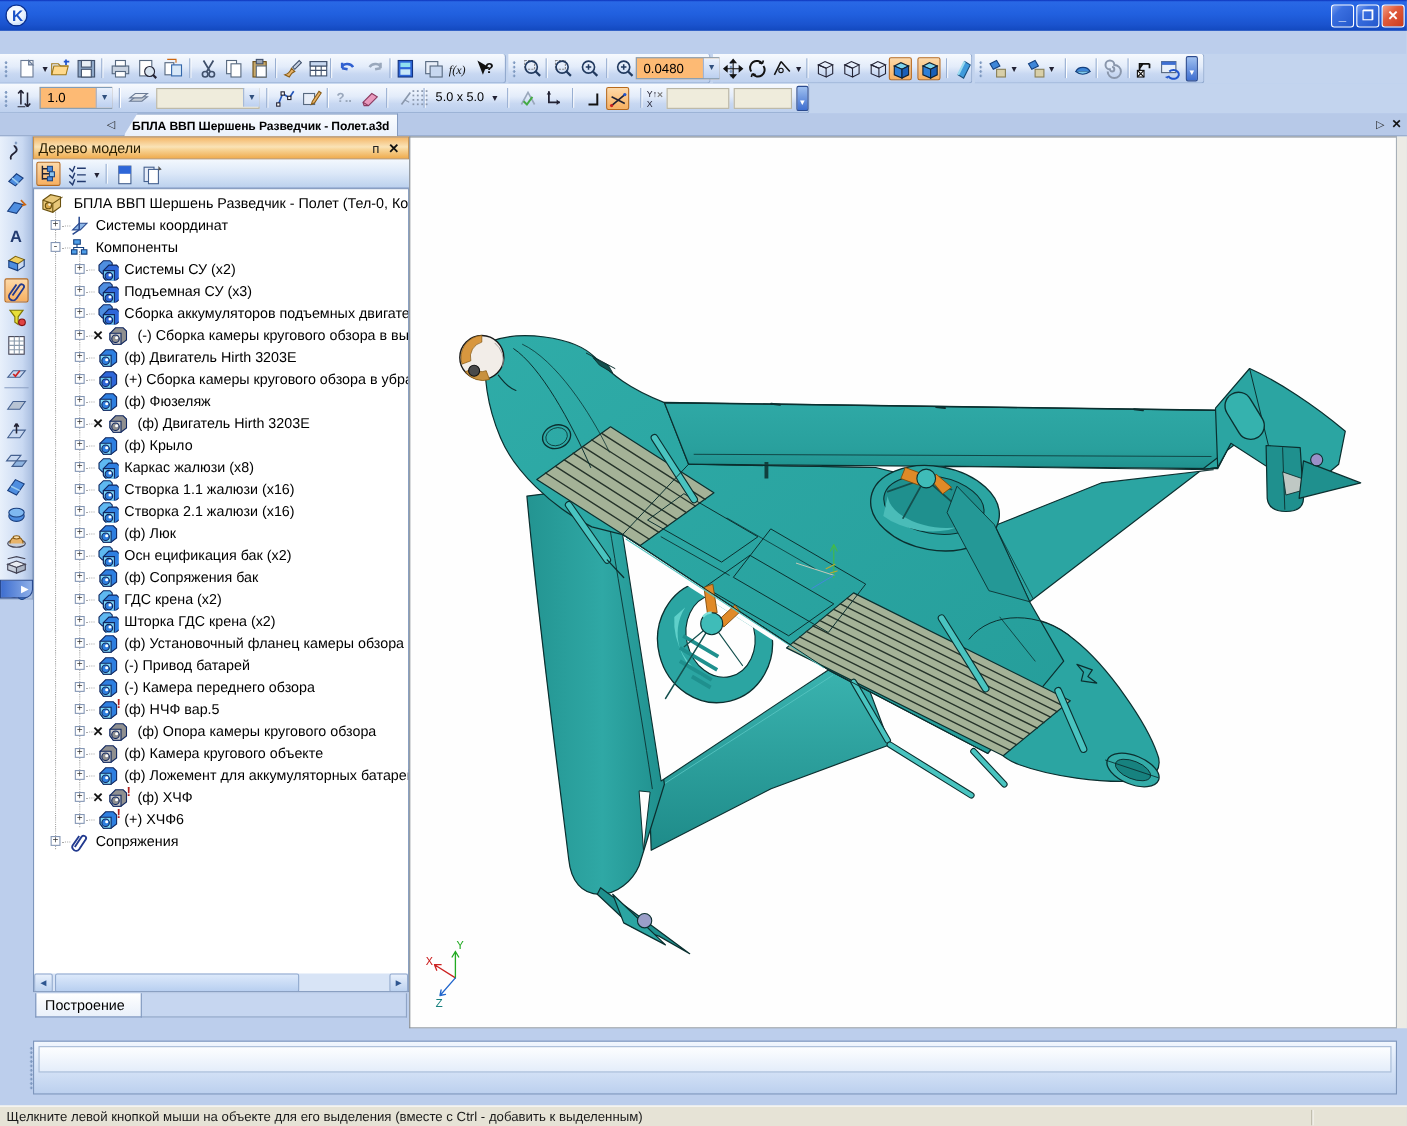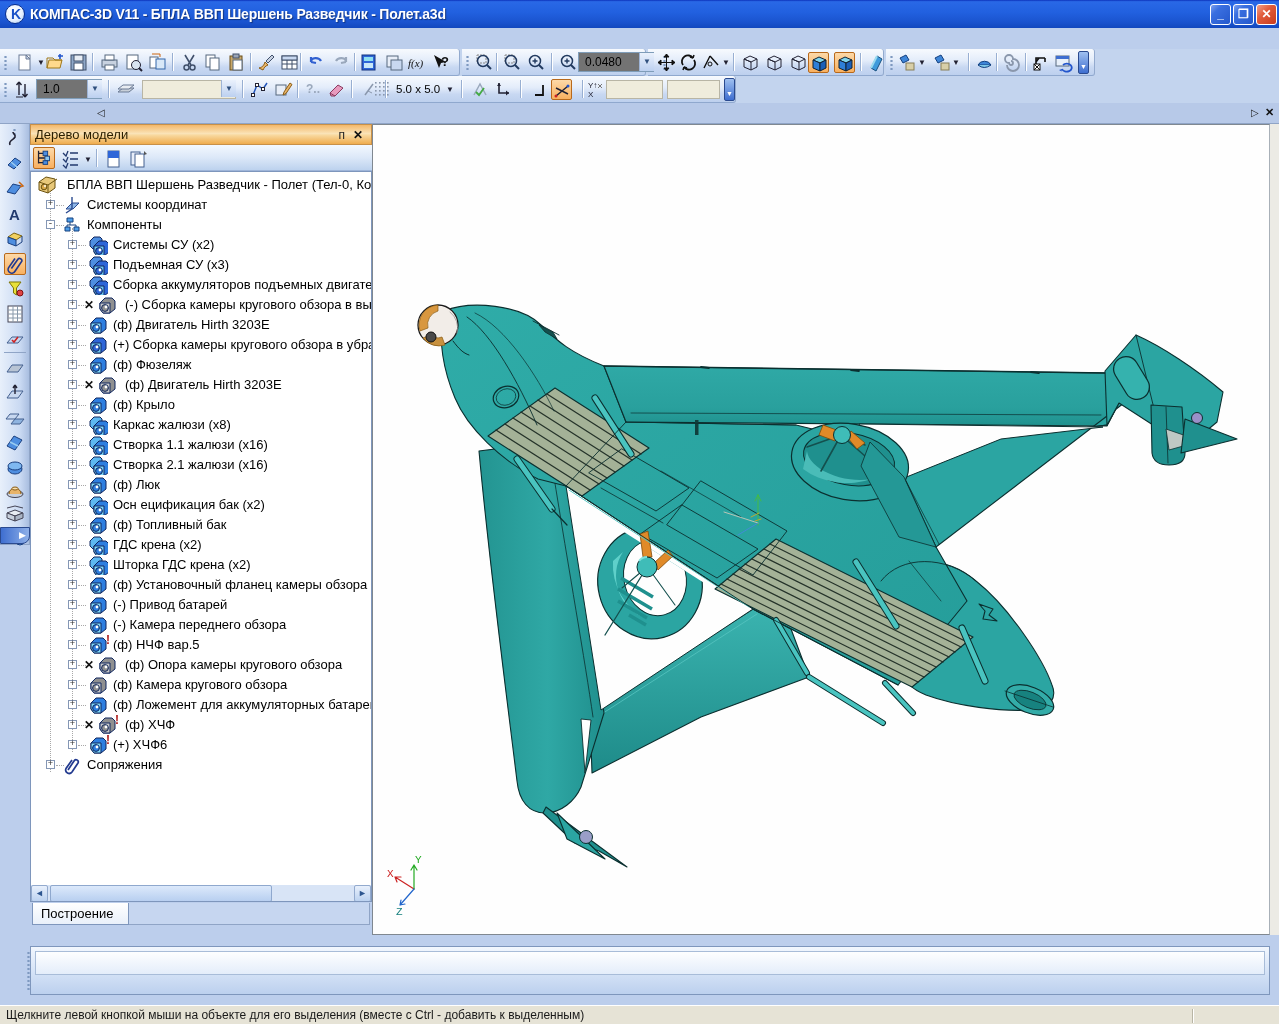--- a/index.html
+++ b/index.html
@@ -20,21 +20,21 @@
 .grip{position:absolute;width:3px;background-image:radial-gradient(circle,#7E99C0 1px,transparent 1.3px);
  background-size:3px 4px;background-repeat:repeat-y}
 .tbrow{position:absolute;left:0;width:1279px;background:#C3D4EE}
 #tb1{top:49px;height:27px}
 #tb2{top:76px;height:27px}
 .tbseg{position:absolute;top:0px;height:27px;border-radius:0 3px 3px 0;
  background:linear-gradient(180deg,#F7FAFE 0%,#E3ECFA 45%,#C8D8F2 70%,#BDD0EE 100%);
  border-bottom:1px solid #8FA8CE;border-right:1px solid #93AACE}
 .ic{position:absolute;top:3px;width:21px;height:21px}
 .sep{position:absolute;top:4px;width:1px;height:18px;background:#98AFD2;box-shadow:1px 0 0 #fff}
-.combo{position:absolute;top:3px;height:20px;background:#737373;border:1px solid #7F9DB9;font-size:12px;padding:2px 2px 0 6px;color:#000}
+.combo{position:absolute;top:3px;height:20px;background:#fdba74;border:1px solid #7F9DB9;font-size:12px;padding:2px 2px 0 6px;color:#000}
 .combobtn{position:absolute;top:0px;width:15px;height:18px;background:linear-gradient(180deg,#EAF1FC,#BCD0F0);
  border-left:1px solid #9EB4D6;color:#30507E;font-size:8px;text-align:center;line-height:18px}
 .beigebox{position:absolute;top:4px;height:19px;background:#EFECDC;border:1px solid #B8B5A5}
 .osel{background:linear-gradient(180deg,#FDD9A8,#F8B060);border:1px solid #B8691B;border-radius:2px}
 .ddarr{position:absolute;top:9px;font-size:8px;color:#223}
 #tabbar{position:absolute;left:0;top:103px;width:1279px;height:21px;background:#B7C9E8;border-bottom:1px solid #8FA4C6}
 #doctab{position:absolute;left:112px;top:0px;width:250px;height:21px;
  background:linear-gradient(180deg,#FBFDFF 0%,#E9F0FB 100%);border:1px solid #7E96BC;border-bottom:none;
  clip-path:polygon(13px 0,100% 0,100% 100%,0 100%);font-size:11px;font-weight:bold;text-align:center;padding-top:5px;letter-spacing:-0.1px}
 #leftbar{position:absolute;left:0;top:124px;width:30px;height:421px;
@@ -66,21 +66,20 @@
 #statusbar{position:absolute;left:0;top:1005px;width:1279px;height:19px;background:#E6E3D6;border-top:1px solid #fff;font-size:12px;color:#1A1A1A;padding:2px 0 0 6px}
 u{text-decoration:underline}
 .tico{position:absolute;width:20px;height:20px}
 </style></head>
 <body>
 <div id="app">
 <div id="titlebar">
  <div id="titleicon">
         <span>K</span>
       </div>
- <div id="titletext">КОМПАС-3D V11 - БПЛА ВВП Шершень Разведчик - Полет.a3d</div>
  <div class="winbtn" id="btnmin" style="left:1210px">_</div>
  <div class="winbtn" id="btnmax" style="left:1233px">❐</div>
  <div class="winbtn" id="btnclose" style="left:1256px">✕</div>
 </div>
 <div class="tbrow" id="tb1">
       <div class="tbseg" style="left:0;width:460px"></div>
       <div class="tbseg" style="left:462px;width:184px"></div>
       <div class="tbseg" style="left:648px;width:236px"></div>
       <div class="tbseg" style="left:886px;width:209px"></div>
       <div class="grip" style="left:4px;top:6px;height:16px"></div>
@@ -355,20 +354,21 @@
           <text x="2" y="18" font-size="8" fill="#223">X</text>
           <path d="M12 5 l4 4 M16 5 l-4 4" stroke="#777"></path>
         </svg></div>
       <div class="beigebox" style="left:606px;width:57px"></div>
       <div class="beigebox" style="left:667px;width:53px"></div>
       <div style="position:absolute;left:724px;top:2px;width:11px;height:23px;border-radius:2px;background:linear-gradient(180deg,#9FC0F0,#3E6ED0);border:1px solid #2A4A8F"></div>
       <div style="position:absolute;left:726px;top:14px;font-size:7px;color:#fff">▼</div>
     </div>
 <div id="tabbar">
  <div style="position:absolute;left:97px;top:4px;font-size:10px;color:#222">◁</div>
+ <div id="doctab">БПЛА ВВП Шершень Разведчик - Полет.a3d</div>
  <div style="position:absolute;left:1251px;top:4px;font-size:10px;color:#222">▷</div>
  <div style="position:absolute;left:1265px;top:3px;font-size:11px;color:#111;font-weight:bold">✕</div>
 </div>
 <div id="leftbar">
       <div class="grip" style="left:13px;top:4px;height:10px"></div>
       <div class="lic" style="top:4px"><svg width="22" height="22" viewBox="0 0 22 22">
           <path d="M6 17 C4 12 10 12 11 9 C12 6 9 6 9 4" fill="none" stroke="#223" stroke-width="1.6"></path>
         </svg></div>
       <div class="lic" style="top:29px"><svg width="22" height="22" viewBox="0 0 22 22">
           <path d="M4 12 L11 5 l6 4 -7 7 z" fill="#4E8EE0" stroke="#1A3F7F"></path>
@@ -645,21 +645,21 @@
             </svg></div>
 <div class="trow" style="left:82px;top:325px">Осн ецификация бак (x2)</div>
 <div class="plus" style="left:37px;top:348px">+</div>
 <div style="position:absolute;left:47px;top:353px;width:8px;height:1px;border-top:1px dotted #A8A8A8"></div>
 <div class="tico" style="left:57px;top:343px"><svg width="20" height="20" viewBox="0 0 20 20">
               <path d="M3 8 L8 3 h7 l3 3 v8 l-5 4 H6 L3 14 z" fill="#2E7FE0" stroke="#10275F"></path>
               <path d="M3 8 h10 v10 H6 L3 14 z" fill="#7FD8F8" stroke="#10275F"></path>
               <circle cx="8" cy="13" r="3.4" fill="#2E7FE0" stroke="#10275F"></circle>
               <circle cx="9" cy="12" r="1.4" fill="#fff"></circle>
             </svg></div>
-<div class="trow" style="left:82px;top:345px">(ф) Топливный бак</div>
+<div class="trow" style="left:82px;top:345px">(ф) Сопряжения бак</div>
 <div class="plus" style="left:37px;top:368px">+</div>
 <div style="position:absolute;left:47px;top:373px;width:8px;height:1px;border-top:1px dotted #A8A8A8"></div>
 <div class="tico" style="left:57px;top:363px"><svg width="20" height="20" viewBox="0 0 20 20">
               <path d="M2 6 L6 2 h6 l2 2 v6 l-4 4 H5 L2 11 z" fill="#5EB8F0" stroke="#10275F"></path>
               <g transform="translate(3,3)">
                 <path d="M3 8 L8 3 h7 l3 3 v8 l-5 4 H6 L3 14 z" fill="#2E7FE0" stroke="#10275F"></path>
                 <path d="M3 8 h10 v10 H6 L3 14 z" fill="#7FD8F8" stroke="#10275F"></path>
                 <circle cx="8" cy="13" r="3.4" fill="#2E7FE0" stroke="#10275F"></circle>
                 <circle cx="9" cy="12" r="1.4" fill="#fff"></circle>
               </g>
@@ -725,21 +725,21 @@
             </svg></div>
 <div class="trow" style="left:94px;top:485px">(ф) Опора камеры кругового обзора</div>
 <div class="plus" style="left:37px;top:508px">+</div>
 <div style="position:absolute;left:47px;top:513px;width:8px;height:1px;border-top:1px dotted #A8A8A8"></div>
 <div class="tico" style="left:57px;top:503px"><svg width="20" height="20" viewBox="0 0 20 20">
               <path d="M3 8 L8 3 h7 l3 3 v8 l-5 4 H6 L3 14 z" fill="#909090" stroke="#10275F"></path>
               <path d="M3 8 h10 v10 H6 L3 14 z" fill="#C8C8C8" stroke="#10275F"></path>
               <circle cx="8" cy="13" r="3.4" fill="#909090" stroke="#10275F"></circle>
               <circle cx="9" cy="12" r="1.4" fill="#fff"></circle>
             </svg></div>
-<div class="trow" style="left:82px;top:505px">(ф) Камера кругового обзора</div>
+<div class="trow" style="left:82px;top:505px">(ф) Камера кругового объекте</div>
 <div class="plus" style="left:37px;top:528px">+</div>
 <div style="position:absolute;left:47px;top:533px;width:8px;height:1px;border-top:1px dotted #A8A8A8"></div>
 <div class="tico" style="left:57px;top:523px"><svg width="20" height="20" viewBox="0 0 20 20">
               <path d="M3 8 L8 3 h7 l3 3 v8 l-5 4 H6 L3 14 z" fill="#2E7FE0" stroke="#10275F"></path>
               <path d="M3 8 h10 v10 H6 L3 14 z" fill="#7FD8F8" stroke="#10275F"></path>
               <circle cx="8" cy="13" r="3.4" fill="#2E7FE0" stroke="#10275F"></circle>
               <circle cx="9" cy="12" r="1.4" fill="#fff"></circle>
             </svg></div>
 <div class="trow" style="left:82px;top:525px">(ф) Ложемент для аккумуляторных батарей</div>
 <div class="plus" style="left:37px;top:548px">+</div>

